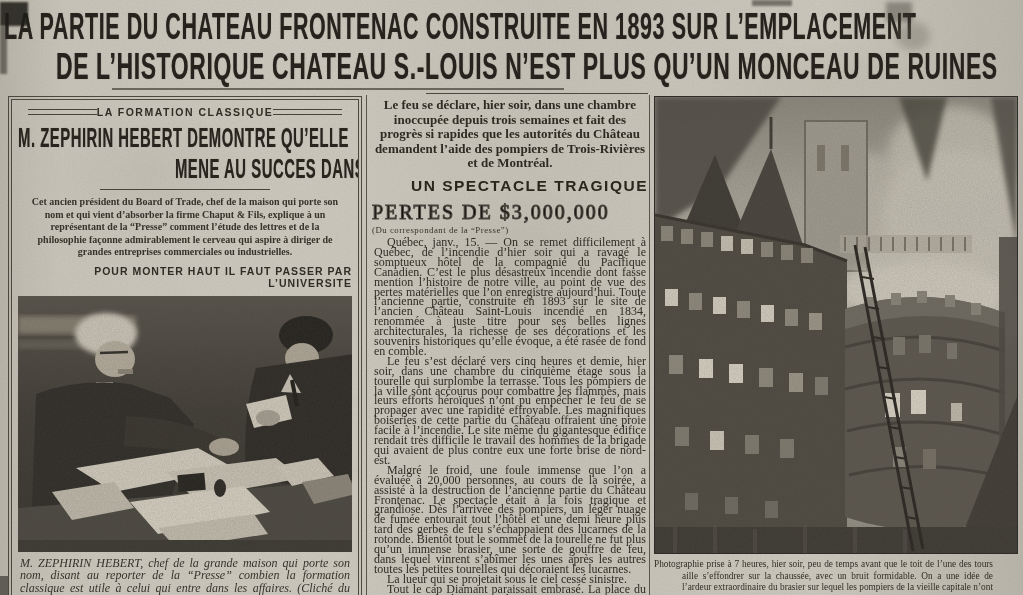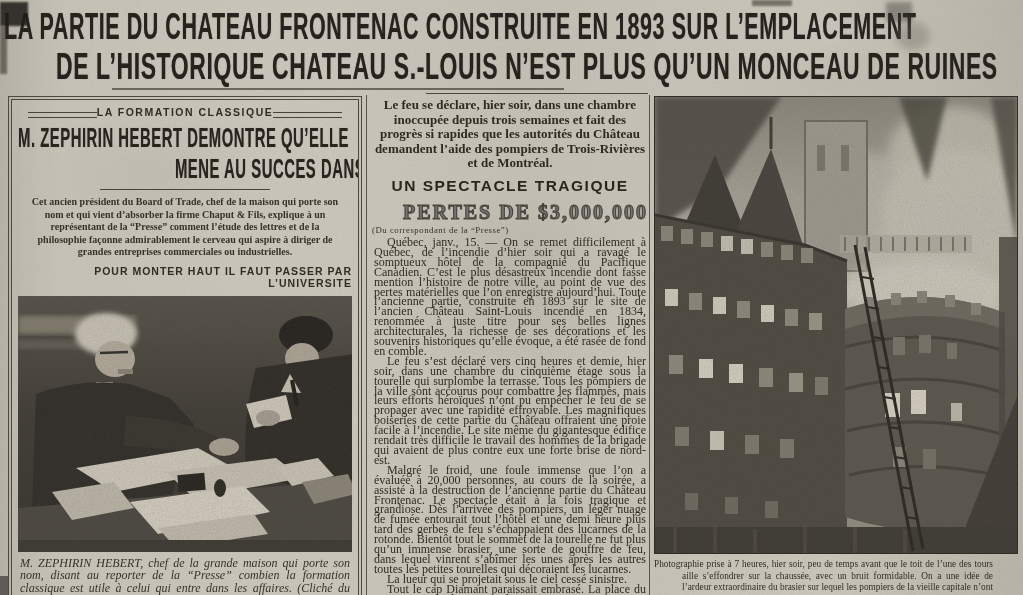--- a/index.html
+++ b/index.html
@@ -15,21 +15,21 @@
   .hl1{top:6px;left:4px;font-size:37px;transform:scaleX(.58);transform-origin:0 0;}
   .hl2{top:46px;left:56px;font-size:37px;transform:scaleX(.62);transform-origin:0 0;}
   .head-underline{left:112px;top:88px;width:452px;height:2px;background:rgba(42,38,32,.6);}
   
   .vrule{top:95px;height:500px;width:1px;background:#57534a;}
   .v1{left:366px;} .v2{left:649px;}
   
   .left-col{left:8px;top:95px;width:358px;height:500px;overflow:hidden;}
   .left-box{margin:4px 2px 0 3px;width:334px;border:1px solid #4a463e;outline:1px solid #4a463e;
     outline-offset:2px;padding:5px 6px 4px 6px;overflow:hidden;background:rgba(205,201,192,.25);}
-  .kicker-row{display:flex;align-items:flex-end;gap:0;margin:1px 10px 4px 10px;}
+  .kicker-row{display:flex;align-items:center;gap:0;margin:1px 10px 4px 10px;}
   .krule{flex:1;height:4px;border-top:1px solid #45413a;border-bottom:1px solid #45413a;}
   .kicker{font-family:"Liberation Sans",sans-serif;font-weight:bold;font-size:10.5px;
     letter-spacing:1.5px;color:#2c2922;white-space:nowrap;}
   .lh{white-space:nowrap;font-family:"Liberation Sans",sans-serif;font-weight:bold;font-size:28px;
     letter-spacing:1px;color:#24211b;height:31px;line-height:31px;text-shadow:0 0 1px rgba(34,31,26,.5);}
   .lh1{transform:scaleX(.53);transform-origin:0 50%;}
   .lh2{transform:scaleX(.53);transform-origin:100% 50%;text-align:right;}
   .mini-rule{width:170px;height:1px;background:#45413a;margin:5px auto 6px auto;}
   .ldeck{margin:0 10px 6px 10px;text-align:center;font-weight:bold;font-size:10px;
     line-height:12.5px;color:#332f28;}
@@ -37,26 +37,26 @@
     font-size:10.5px;letter-spacing:1px;color:#2c2922;margin:2px 0 7px 0;}
   .photoL{width:334px;height:256px;overflow:hidden;background:#3c3933;}
   .photoL svg{display:block;}
   .lcaption{margin:5px 2px 0 2px;font-style:italic;font-size:12px;line-height:12.8px;
     text-align:justify;color:#332f28;}
   
   .center-col{left:372px;top:93px;width:276px;height:538px;overflow:hidden;}
   .top-rule{margin:0 0 4px 54px;height:1px;background:#4a463e;}
   .clead{margin:2px 2px 0 2px;text-align:center;font-weight:bold;font-size:13px;
     line-height:14.6px;color:#2b2720;}
-  .crosshead{margin:6px 0 2px 0;text-align:center;font-family:"Liberation Sans",sans-serif;
+  .crosshead{margin:6px 0 2px 0;text-align:right;font-family:"Liberation Sans",sans-serif;
     font-weight:bold;font-size:15.5px;letter-spacing:1.5px;color:#262219;}
   .cdeck{margin:2px 8px 0 8px;text-align:center;font-weight:bold;font-size:11.3px;
     line-height:13px;color:#2e2a23;}
-  .losses{margin:6px 0 1px 0;text-align:right;font-weight:bold;font-size:20px;letter-spacing:2px;
-    color:#737373;-webkit-text-stroke:1.1px #45413a;}
+  .losses{margin:6px 0 1px 0;text-align:left;font-weight:normal;font-size:20px;letter-spacing:2px;
+    color:#000000;-webkit-text-stroke:1.1px #45413a;}
   .cbyline{font-size:8.8px;letter-spacing:.5px;color:#332f28;margin-bottom:3px;}
   .cbody p{margin:0;padding:0 2px;font-size:12px;line-height:9.9px;text-align:justify;
     text-indent:13px;color:#2c2822;}
   
   .right-col{left:652px;top:95px;width:371px;height:500px;}
   .photo-frame{margin:1px 2px 0 2px;width:362px;height:456px;border:1px solid #2b2925;
     overflow:hidden;background:#8e8a7f;}
   .photo-frame svg{display:block;}
   .rcaption{margin:5px 0 0 0;padding:0 30px;text-indent:-28px;font-size:9.3px;line-height:11.6px;
     text-align:justify;color:#2e2a23;}

